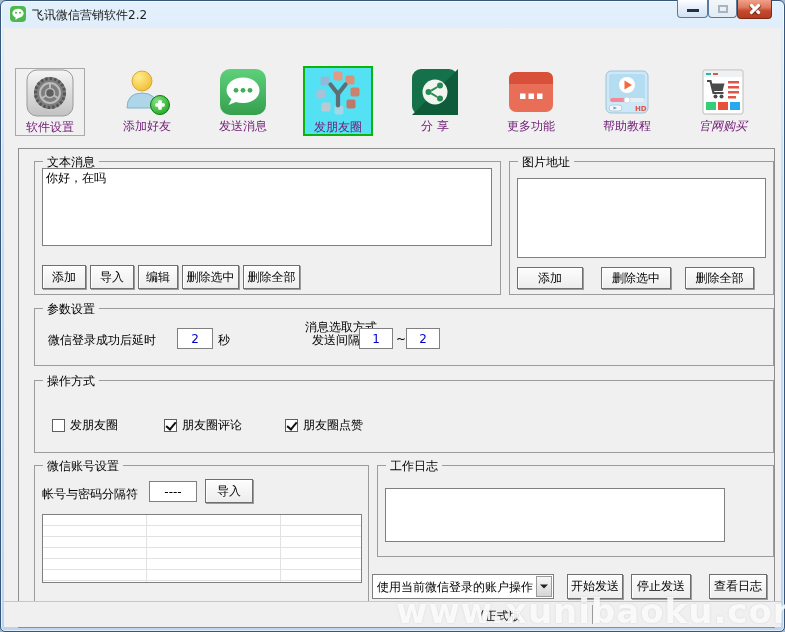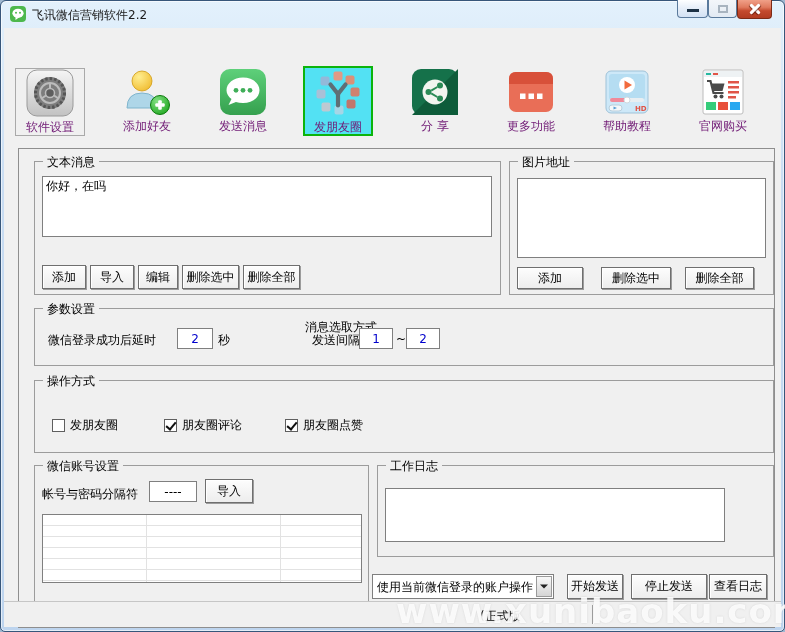--- a/index.html
+++ b/index.html
@@ -223,21 +223,21 @@
         <rect x="7" y="30" width="34" height="4" rx="2" fill="#e8eef2"></rect>
         <rect x="7" y="30" width="17" height="4" rx="2" fill="#f08a9a"></rect>
         <circle cx="24" cy="32" r="3" fill="#fff" stroke="#d0d8de"></circle>
         <rect x="6" y="37" width="13" height="6" rx="3" fill="#f4f8fa" stroke="#b8cedc"></rect>
         <path d="M10.5 38.5 L14 40 L10.5 41.5 Z" fill="#5a9fd4"></path>
         <text x="32" y="43" font-size="7" fill="#e05548" font-weight="bold" font-family="DejaVu Sans, sans-serif">HD</text>
       </svg>
       <span class="tlabel">帮助教程</span>
     </div>
 
-    <div class="tool-btn" style="left:684px;">
+    <div class="tool-btn" style="left:684px;font-style:italic;">
       <svg viewBox="0 0 48 48">
         <rect x="4" y="2" width="40" height="44" rx="2" fill="#fff" stroke="#bcbcbc"></rect>
         <rect x="5" y="3" width="38" height="6" fill="#eef2f4"></rect>
         <rect x="7" y="5" width="5" height="2" fill="#26b8a0"></rect>
           <rect x="14" y="5" width="5" height="2" fill="#e05548"></rect>
         <path d="M8 13 L11.5 13 L14.5 25 L24.5 25" stroke="#4a4a4a" stroke-width="2.2" fill="none"></path>
         <path d="M12.5 15.5 L25.5 15.5 L23.5 23 L14.5 23 Z" fill="#4a4a4a"></path>
         <circle cx="16.5" cy="28.5" r="2" fill="#4a4a4a"></circle>
           <circle cx="22.5" cy="28.5" r="2" fill="#4a4a4a"></circle>
         <g fill="#e05548">
@@ -251,21 +251,21 @@
           <rect x="31" y="34" width="10" height="8" fill="#28a8f0"></rect>
       </svg>
       <span class="tlabel">官网购买</span>
     </div>
 
     <div class="content-panel"></div>
 
     <div class="group" style="left:30px;top:133px;width:467px;height:134px;">
       <span class="group-label">文本消息</span>
     </div>
-    <div class="sunken list-box" style="left:38px;top:148px;width:450px;height:61px;">
+    <div class="sunken list-box" style="left:38px;top:140px;width:450px;height:78px;">
       <div class="list-item">你好，在吗</div>
     </div>
     <button class="btn" style="left:38px;top:237px;width:44px;height:24px;">添加</button>
     <button class="btn" style="left:86px;top:237px;width:44px;height:24px;">导入</button>
     <button class="btn" style="left:134px;top:237px;width:40px;height:24px;">编辑</button>
     <button class="btn" style="left:178px;top:237px;width:57px;height:24px;">删除选中</button>
     <button class="btn" style="left:239px;top:237px;width:57px;height:24px;">删除全部</button>
     <span class="slabel" style="left:301px;top:243px;margin-top:48px;">消息选取方式</span>
 
     <div class="group" style="left:505px;top:133px;width:265px;height:134px;">
@@ -317,21 +317,21 @@
     <div class="group" style="left:373px;top:437px;width:397px;height:92px;">
       <span class="group-label">工作日志</span>
     </div>
     <div class="sunken list-box" style="left:381px;top:460px;width:340px;height:54px;"></div>
 
     <div class="combo" style="left:368px;top:546px;width:182px;height:25px;padding-left:28px;">
       <span class="ctext">使用当前微信登录的账户操作</span>
       <span class="cbtn"></span>
     </div>
     <button class="btn" style="left:563px;top:546px;width:56px;height:25px;">开始发送</button>
-    <button class="btn" style="left:627px;top:546px;width:76px;height:25px;text-align:right;">停止发送</button>
+    <button class="btn" style="left:627px;top:546px;width:60px;height:25px;text-align:right;">停止发送</button>
     <button class="btn" style="left:705px;top:546px;width:58px;height:25px;">查看日志</button>
   </div>
 
   <div class="status-bar">
     <span class="status-text" style="left:476px;">(正式版</span>
     <span class="status-div" style="left:588px;"></span>
   </div>
 
   <div class="watermark">www.xunibaoku.com</div>
 </div>

